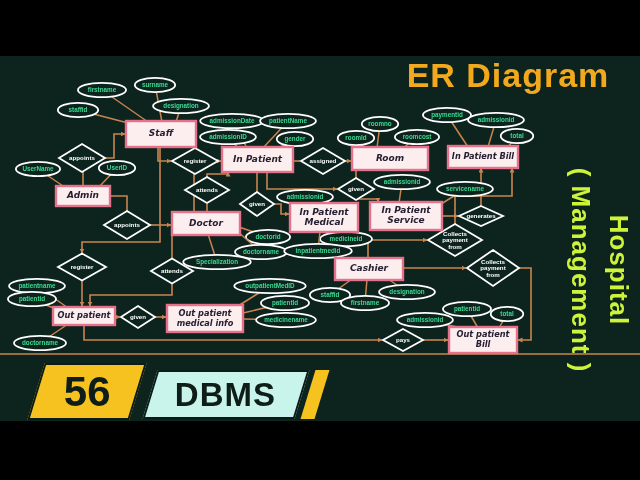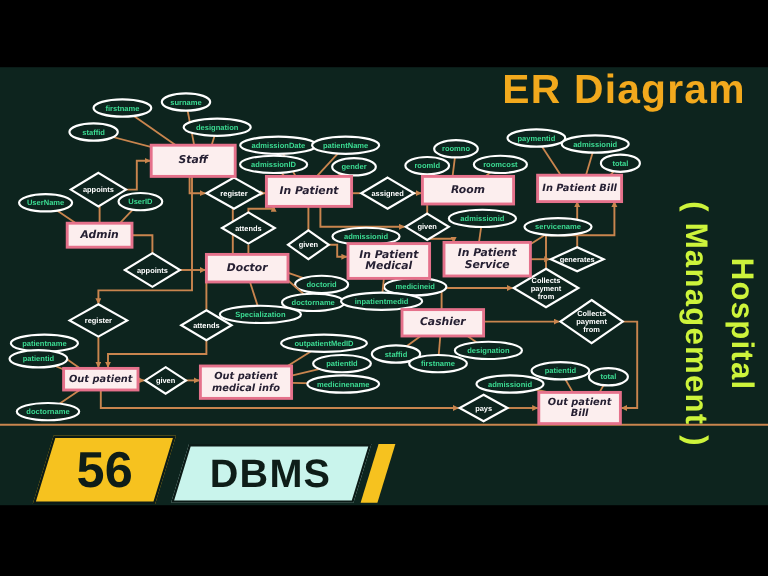--- a/index.html
+++ b/index.html
@@ -1,20 +1,20 @@
 <!DOCTYPE html>
 <html><head>
 <meta charset="utf-8">
 <style>
   html,body{margin:0;padding:0;background:#000;}
   .frame{position:relative;width:640px;height:480px;background:#000;overflow:hidden;
          font-family:"Liberation Sans",sans-serif;}
   .stage{position:absolute;left:0;top:56px;width:640px;height:365px;background:#0d241e;}
   #diagram-svg{position:absolute;left:0;top:0;width:640px;height:480px;}
-  .title-main{position:absolute;left:410px;top:56px;width:220px;text-align:center;
+  .title-main{position:absolute;left:398px;top:56px;width:220px;text-align:center;
               font-size:34px;font-weight:800;color:#f2a91d;letter-spacing:1px;}
   .subtitle{position:absolute;left:450px;top:232px;width:300px;height:76px;
             transform:rotate(90deg);text-align:center;color:#cdf43b;
             font-size:26px;font-weight:800;line-height:38px;letter-spacing:1px;}
   .subtitle div{white-space:nowrap;}
   .badge{position:absolute;left:0;top:355px;width:340px;height:70px;}
   .badge-yellow{position:absolute;left:36px;top:8px;width:102px;height:57px;background:#f6c21f;
                 transform:skewX(-17deg);border:2px solid #0c1b17;box-sizing:border-box;
                 display:flex;align-items:center;justify-content:center;}
   .badge-yellow span{display:block;transform:skewX(17deg);font-size:42px;font-weight:800;color:#0e1d18;}

